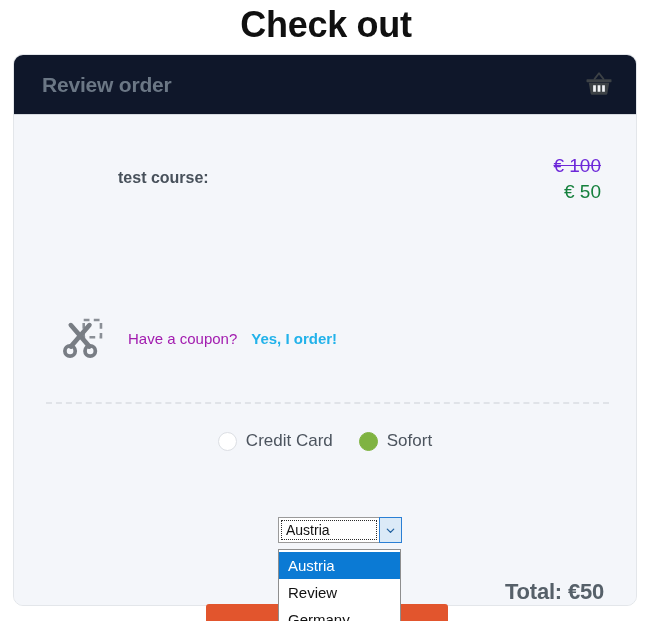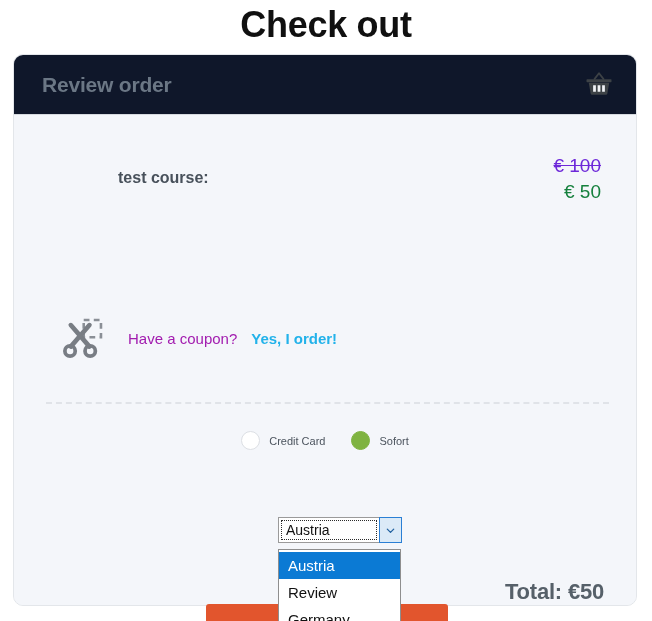--- a/index.html
+++ b/index.html
@@ -165,21 +165,21 @@
   }
   .radio.off {
     background: #ffffff;
     border: 1px solid #dcdfe4;
   }
   .radio.on {
     background: #7fb341;
     border: 1px solid #7fb341;
   }
   .pay-label {
-    font-size: 11px;
+    font-size: 17px;
     color: #4c545e;
   }
 
   
   .select-wrap {
     position: absolute;
     top: 402px;
     left: 264px;
     width: 124px;
     height: 26px;

